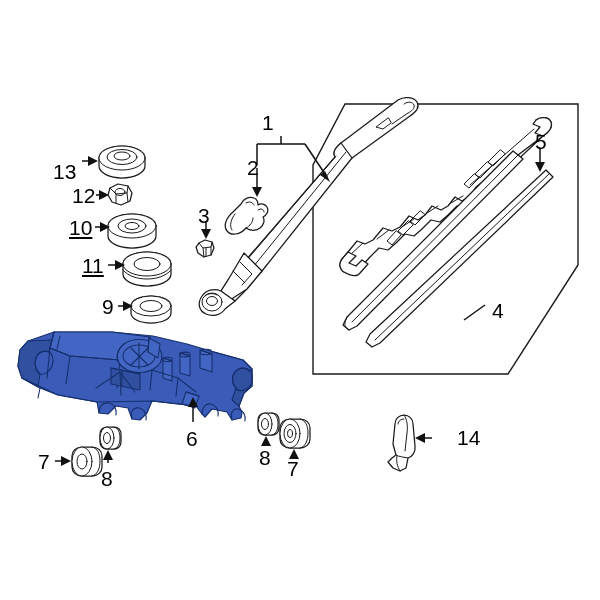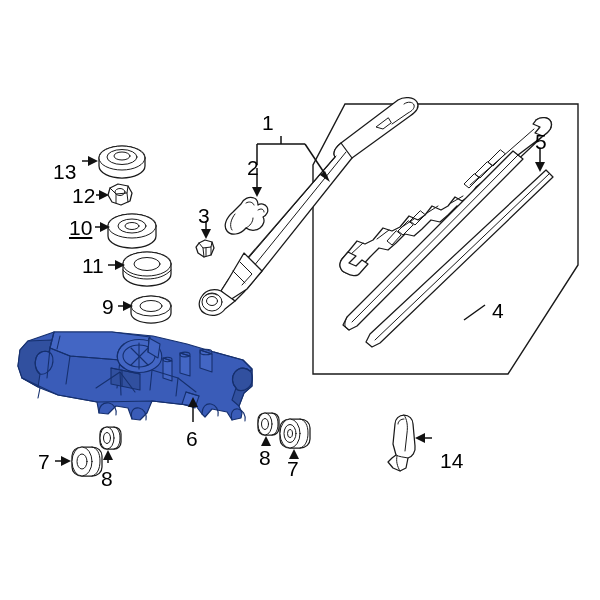--- a/index.html
+++ b/index.html
@@ -425,21 +425,21 @@
   <div class="num" style="left:287px; top:458px;">7</div>
 
   <div class="num" style="left:101px; top:468px;">8</div>
 
   <div class="num" style="left:259px; top:447px;">8</div>
 
   <div class="num" style="left:102px; top:296px;">9</div>
 
   <div class="num" style="left:69px; top:217px;text-decoration:underline;">10</div>
 
-  <div class="num" style="left:82px; top:255px;">11</div>
+  <div class="num" style="left:82px; top:255px;text-decoration:underline;">11</div>
 
   <div class="num" style="left:72px; top:185px;">12</div>
 
   <div class="num" style="left:53px; top:151px;margin-top:10px;">13</div>
 
-  <div class="num" style="left:440px; top:427px;margin-top:23px;">14</div>
+  <div class="num" style="left:457px; top:427px;">14</div>
 
 </div>
 
 </body></html>

